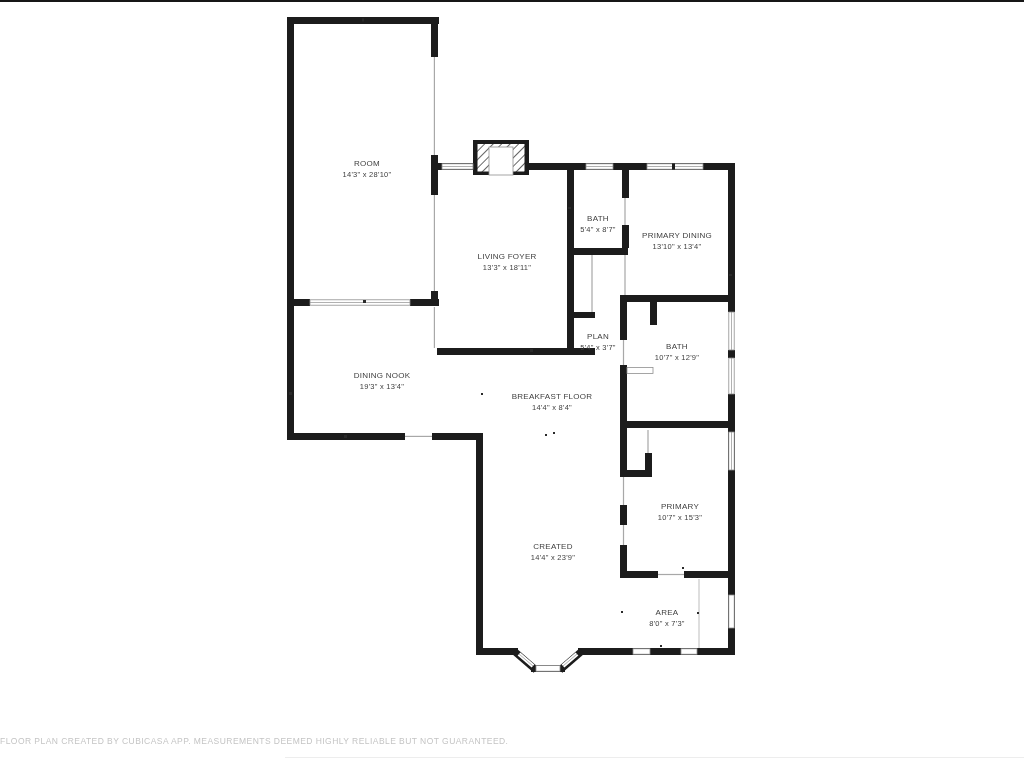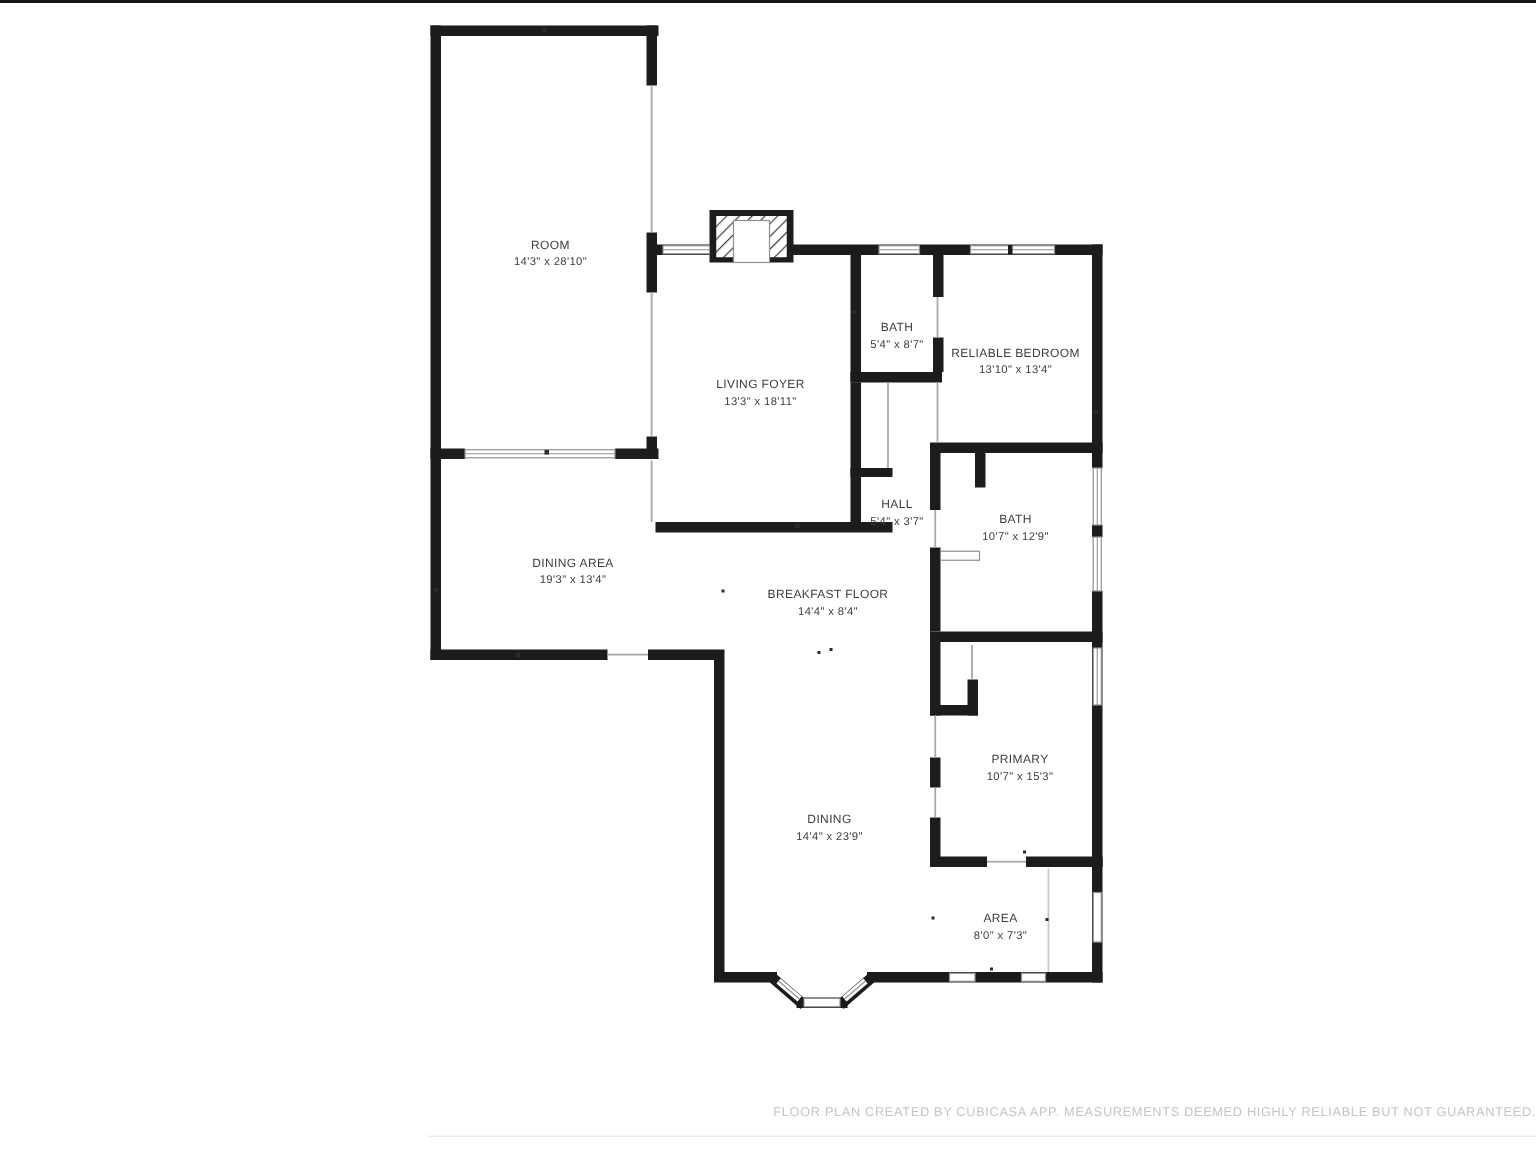--- a/index.html
+++ b/index.html
@@ -12,21 +12,21 @@
   .wl{stroke:var(--wall,#1c1c1c);stroke-width:7;fill:none;}
   .win{fill:#ffffff;stroke:#8f8f8f;stroke-width:0.8;}
   .tl{fill:#a8a8a8;}
   .tll{fill:#c9c9c9;}
   .thin{stroke:#8f8f8f;stroke-width:0.7;fill:none;}
   .wwin{stroke:#ffffff;stroke-width:4.2;fill:none;}
   .dot{fill:#2a2a2a;}
   .room-label{position:absolute;transform:translate(-50%,-50%);text-align:center;
       color:var(--label,#3d3d3d);font-size:8px;line-height:1.32;letter-spacing:.25px;white-space:nowrap;}
   .room-label .dims{font-size:7.5px;}
-  .footer{position:absolute;left:0;top:736px;width:1024px;text-align:right;
+  .footer{position:absolute;left:0;top:736px;width:1024px;text-align:left;
       color:var(--footer,#c4c4c4);font-size:8.5px;letter-spacing:.45px;}
 </style>
 </head>
 <body>
 
 <div class="canvas">
   <div class="top-line"></div>
 
   <svg width="1024" height="768" viewBox="0 0 1024 768">
     <defs>
@@ -162,41 +162,41 @@
   </div>
   <div class="room-label" style="left:507px;top:262px">
     <div>LIVING FOYER</div>
     <div class="dims">13'3" x 18'11"</div>
   </div>
   <div class="room-label" style="left:598px;top:224px">
     <div>BATH</div>
     <div class="dims">5'4" x 8'7"</div>
   </div>
   <div class="room-label" style="left:677px;top:241px">
-    <div>RELIABLE BEDROOM</div>
+    <div>PRIMARY DINING</div>
     <div class="dims">13'10" x 13'4"</div>
   </div>
   <div class="room-label" style="left:598px;top:342px">
-    <div>HALL</div>
+    <div>PLAN</div>
     <div class="dims">5'4" x 3'7"</div>
   </div>
   <div class="room-label" style="left:677px;top:352px">
     <div>BATH</div>
     <div class="dims">10'7" x 12'9"</div>
   </div>
   <div class="room-label" style="left:382px;top:381px">
-    <div>DINING AREA</div>
+    <div>DINING NOOK</div>
     <div class="dims">19'3" x 13'4"</div>
   </div>
   <div class="room-label" style="left:552px;top:402px">
     <div>BREAKFAST FLOOR</div>
     <div class="dims">14'4" x 8'4"</div>
   </div>
   <div class="room-label" style="left:553px;top:552px">
-    <div>DINING</div>
+    <div>CREATED</div>
     <div class="dims">14'4" x 23'9"</div>
   </div>
   <div class="room-label" style="left:680px;top:512px">
     <div>PRIMARY</div>
     <div class="dims">10'7" x 15'3"</div>
   </div>
   <div class="room-label" style="left:667px;top:618px">
     <div>AREA</div>
     <div class="dims">8'0" x 7'3"</div>
   </div>

